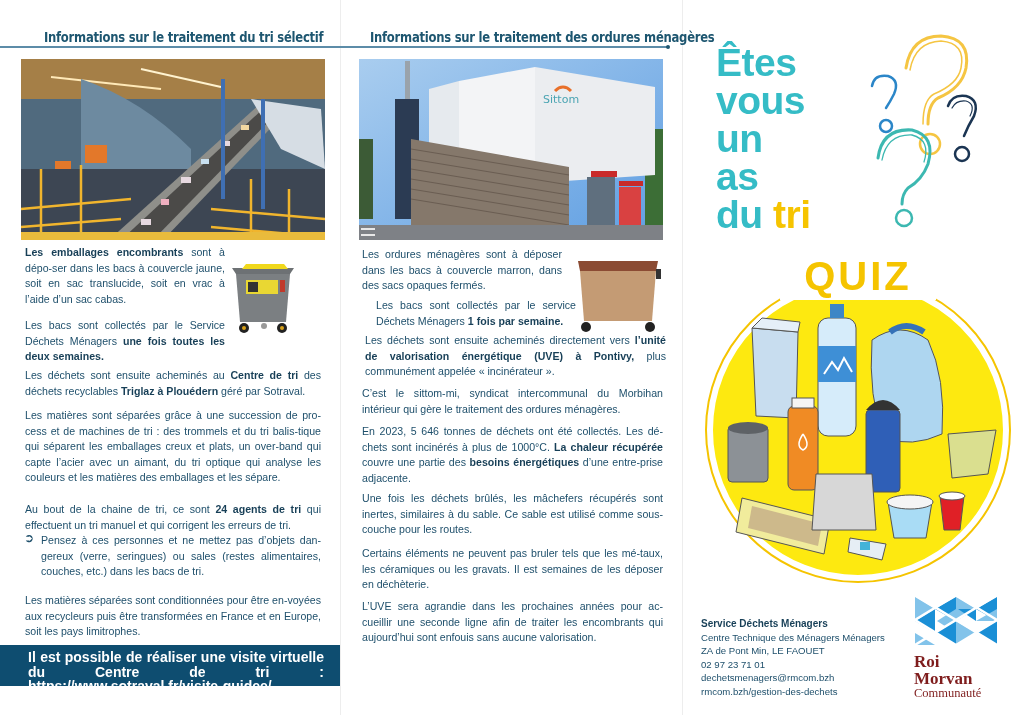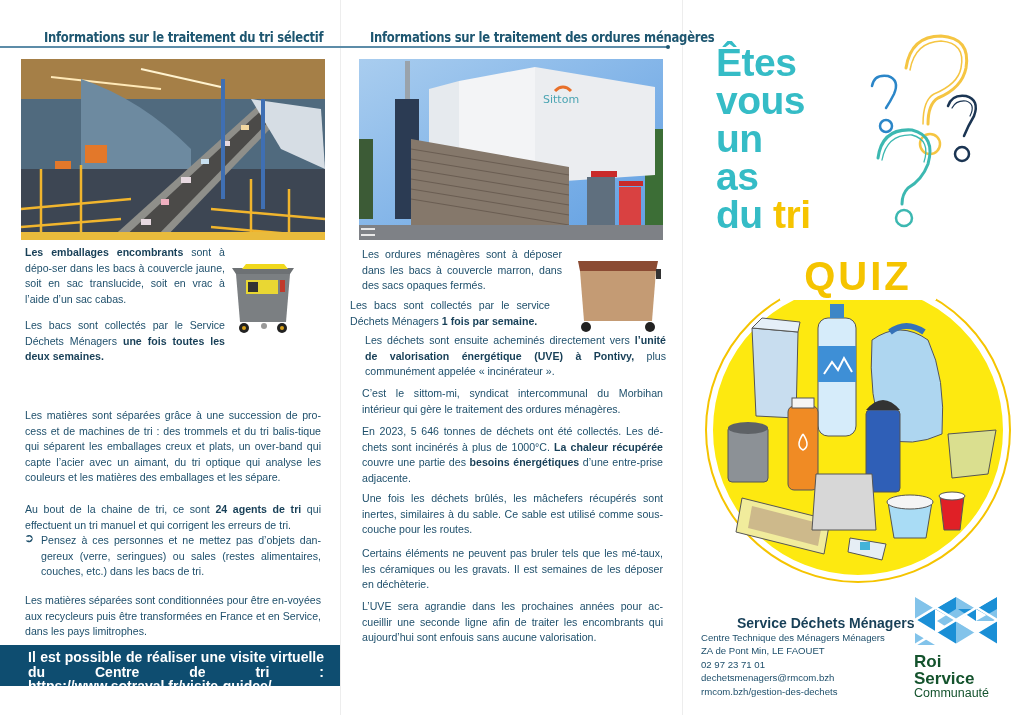--- a/index.html
+++ b/index.html
@@ -38,23 +38,23 @@
 
   
   .headline {
     position: absolute; left: 716px; top: 44px; width: 140px; text-align: left;
     font-family: Liberation Sans, sans-serif; font-weight: bold; font-size: 39px;
     line-height: 38px; color: #35bcc6; letter-spacing: -0.5px;
   }
   .headline .accent { color: #f6c400; }
 
   .contact { position: absolute; left: 701px; top: 617px; font-size: 9.6px; line-height: 13.6px; color: #1e4f6b; }
-  .contact .strong { font-weight: bold; color: #173f57; font-size: 14px; margin-left: 36px; }
-
-  .logo-text { position: absolute; left: 914px; top: 654px; font-family: Liberation Sans, sans-serif; color: #14532d; }
+  .contact .strong { font-weight: bold; color: #173f57; font-size: 10px; }
+
+  .logo-text { position: absolute; left: 914px; top: 654px; font-family: Liberation Serif, serif; color: #7f1d1d; }
   .logo-text .l1 { font-size: 17px; font-weight: bold; line-height: 16px; }
   .logo-text .l2 { font-size: 17px; font-weight: bold; line-height: 17px; }
   .logo-text .l3 { font-size: 12.5px; line-height: 13px; }
 
   .arrow-bullet { position: absolute; font-size: 12px; color: #1e4f6b; }
 </style>
 </head>
 <body>
 
 <div class="fold" style="left:340px"></div>
@@ -124,27 +124,30 @@
       <rect x="20" y="22" width="10" height="10" fill="#333"></rect>
       <rect x="52" y="20" width="5" height="12" fill="#c0392b"></rect>
       <circle cx="16" cy="68" r="5" fill="#222"></circle>
         <circle cx="16" cy="68" r="2" fill="#d8a11a"></circle>
       <circle cx="54" cy="68" r="5" fill="#222"></circle>
         <circle cx="54" cy="68" r="2" fill="#d8a11a"></circle>
       <circle cx="36" cy="66" r="3" fill="#999"></circle>
     </svg>
   </div>
 
+  <div class="txt" style="left:25px; top:368px; width:296px">
+    <span>Les déchets sont ensuite acheminés au </span><b>Centre de tri</b><span> des déchets recyclables </span><b>Triglaz à Plouédern</b><span> géré par Sotraval.</span>
+  </div>
   <div class="txt" style="left:25px; top:408px; width:296px">Les matières sont séparées grâce à une succession de pro-cess et de machines de tri : des trommels et du tri balis-tique qui séparent les emballages creux et plats, un over-band qui capte l’acier avec un aimant, du tri optique qui analyse les couleurs et les matières des emballages et les sépare.</div>
   <div class="txt" style="left:25px; top:502px; width:296px">
     <span>Au bout de la chaine de tri, ce sont </span><b>24 agents de tri</b><span> qui effectuent un tri manuel et qui corrigent les erreurs de tri.</span>
   </div>
   <span class="arrow-bullet" style="left:24px; top:531px">➲</span>
   <div class="txt" style="left:41px; top:533px; width:280px">Pensez à ces personnes et ne mettez pas d’objets dan-gereux (verre, seringues) ou sales (restes alimentaires, couches, etc.) dans les bacs de tri.</div>
-  <div class="txt" style="left:25px; top:593px; width:296px">Les matières séparées sont conditionnées pour être en-voyées aux recycleurs puis être transformées en France et en Service, dans les pays limitrophes.</div>
+  <div class="txt" style="left:25px; top:593px; width:296px">Les matières séparées sont conditionnées pour être en-voyées aux recycleurs puis être transformées en France et en Europe, soit les pays limitrophes.</div>
 
   <div class="banner" style="left:0; width:340px">
     <div class="banner-inner" style="left:28px; top:5px; width:296px">Il est possible de réaliser une visite virtuelle du Centre de tri : https://www.sotraval.fr/visite-guidee/</div>
   </div>
 </section>
 
 <section id="panel-mid" class="panel">
   <h2 class="section-title" style="left:30px">Informations sur le traitement des ordures ménagères</h2>
   <div class="title-rule" style="left:0; width:328px"></div>
   <div class="rule-dot" style="left:326px"></div>
@@ -182,21 +185,21 @@
       <rect x="260" y="122" width="24" height="5" fill="#c92a2a"></rect>
       <rect x="0" y="166" width="304" height="15" fill="#7e8186"></rect>
       <g stroke="#e8e8e8" stroke-width="2">
           <line x1="2" y1="170" x2="16" y2="170"></line>
           <line x1="2" y1="176" x2="16" y2="176"></line>
         </g>
     </svg>
   </div>
 
   <div class="txt" style="left:22px; top:247px; width:200px">Les ordures ménagères sont à déposer dans les bacs à couvercle marron, dans des sacs opaques fermés.</div>
-  <div class="txt" style="left:10px; top:298px; width:200px">
+  <div class="txt" style="left:36px; top:298px; width:200px">
     <span>Les bacs sont collectés par le service Déchets Ménagers </span><b>1 fois par semaine.</b>
   </div>
 
   <div class="photo" style="left:232px; top:255px; width:92px; height:80px">
     <svg width="92" height="80" viewBox="0 0 92 80">
       <polygon points="6,6 86,6 84,16 8,16" fill="#8b4b33"></polygon>
       <polygon points="8,16 84,16 80,66 12,66" fill="#c49b74"></polygon>
       <rect x="84" y="14" width="5" height="10" fill="#333"></rect>
       <circle cx="14" cy="72" r="5" fill="#222"></circle>
       <circle cx="78" cy="72" r="5" fill="#222"></circle>
@@ -319,15 +322,15 @@
     <line x1="0" y1="0" x2="82" y2="50"></line>
       <line x1="0" y1="25" x2="41" y2="50"></line>
       <line x1="41" y1="0" x2="82" y2="25"></line>
     <line x1="82" y1="0" x2="0" y2="50"></line>
       <line x1="41" y1="0" x2="0" y2="25"></line>
       <line x1="82" y1="25" x2="41" y2="50"></line>
   </g>
 </svg>
 <div class="logo-text">
   <div class="l1">Roi</div>
-  <div class="l2">Service</div>
+  <div class="l2">Morvan</div>
   <div class="l3">Communauté</div>
 </div>
 
 </body></html>

